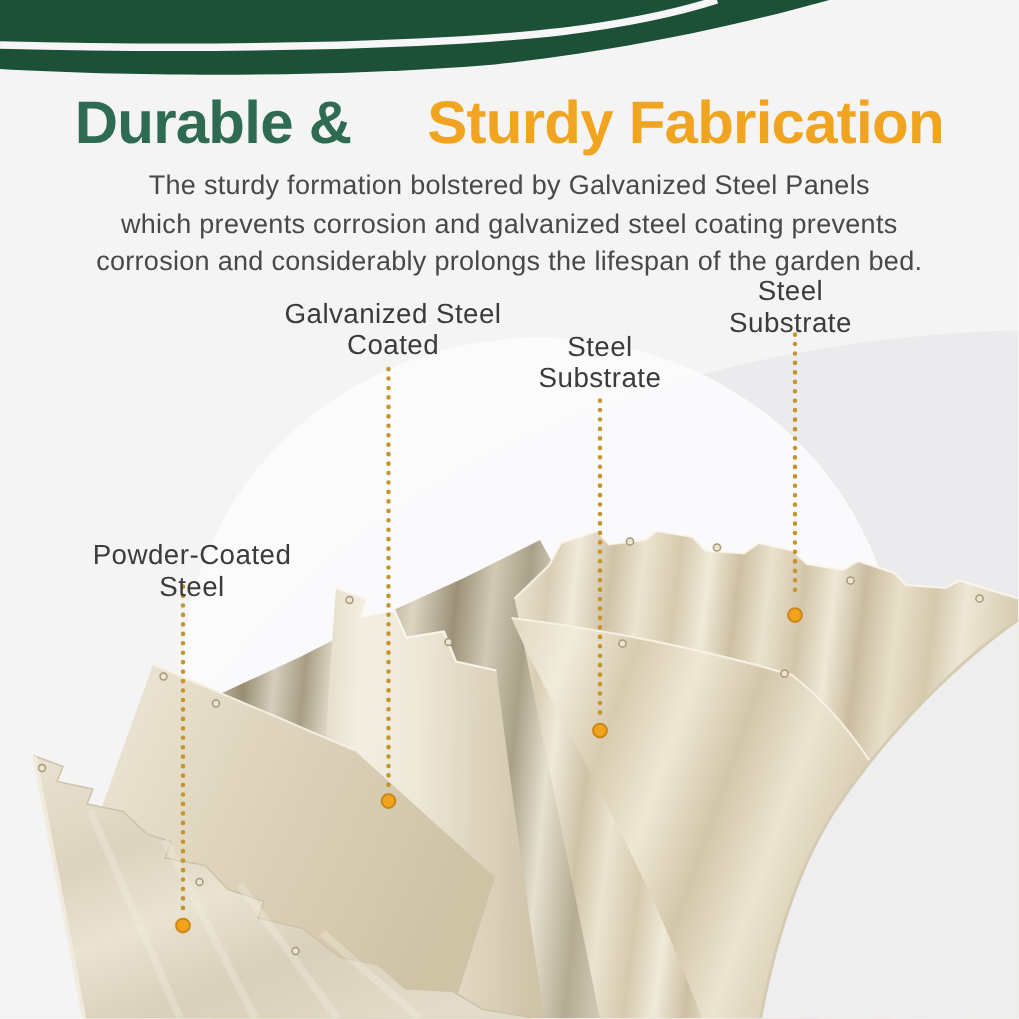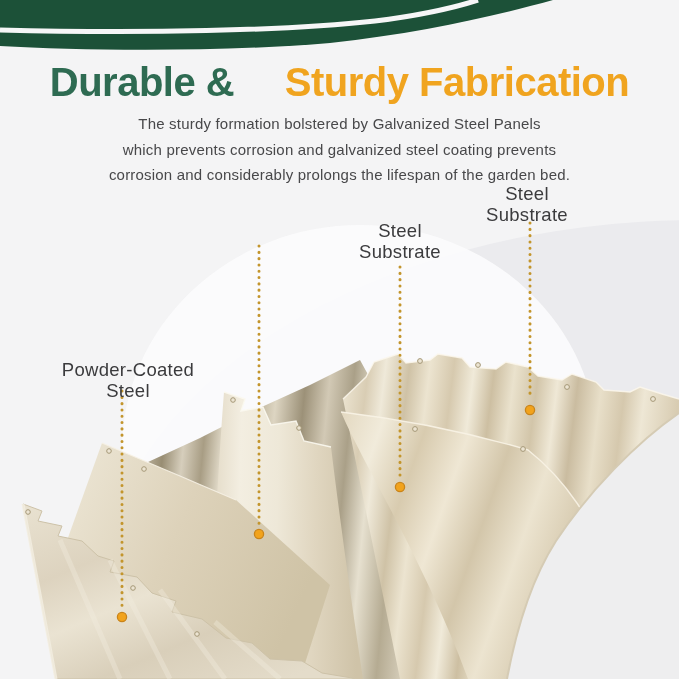--- a/index.html
+++ b/index.html
@@ -15,21 +15,21 @@
     position:absolute;left:0;top:56px;width:679px;height:52px;
     display:flex;align-items:center;justify-content:center;
     font-weight:800;font-size:40px;letter-spacing:-0.5px;
     white-space:pre;
   }
   .title-green{color:#2e6b52;}
   .title-orange{color:#f0a41f;margin-left:40px;}
   .description{
     position:absolute;left:10px;top:111px;width:659px;
     text-align:center;
-    font-size:15px;line-height:25.5px;letter-spacing:.2px;
+    font-size:18px;line-height:25.5px;letter-spacing:.2px;
     color:#48484a;white-space:pre-line;
   }
   .callout-label{
     position:absolute;width:250px;
     text-align:center;
     font-size:18.5px;line-height:20.5px;letter-spacing:.3px;
     color:#3b3b3d;white-space:pre-line;
   }
   .lbl-powder{left:3px;top:360px;}
   .lbl-galv{left:137px;top:199px;}
@@ -196,18 +196,20 @@
   <div class="page-title">
     <span class="title-green">Durable &amp; </span><span class="title-orange">Sturdy Fabrication</span>
   </div>
 
   <div class="description">The sturdy formation bolstered by Galvanized Steel Panels
 which prevents corrosion and galvanized steel coating prevents
 corrosion and considerably prolongs the lifespan of the garden bed.</div>
 
   <div class="callout-label lbl-powder">Powder-Coated
 Steel</div>
+  <div class="callout-label lbl-galv">Galvanized Steel
+Coated</div>
   <div class="callout-label lbl-sub-mid">Steel
 Substrate</div>
   <div class="callout-label lbl-sub-right">Steel
 Substrate</div>
 
 </div>
 
 </body></html>

